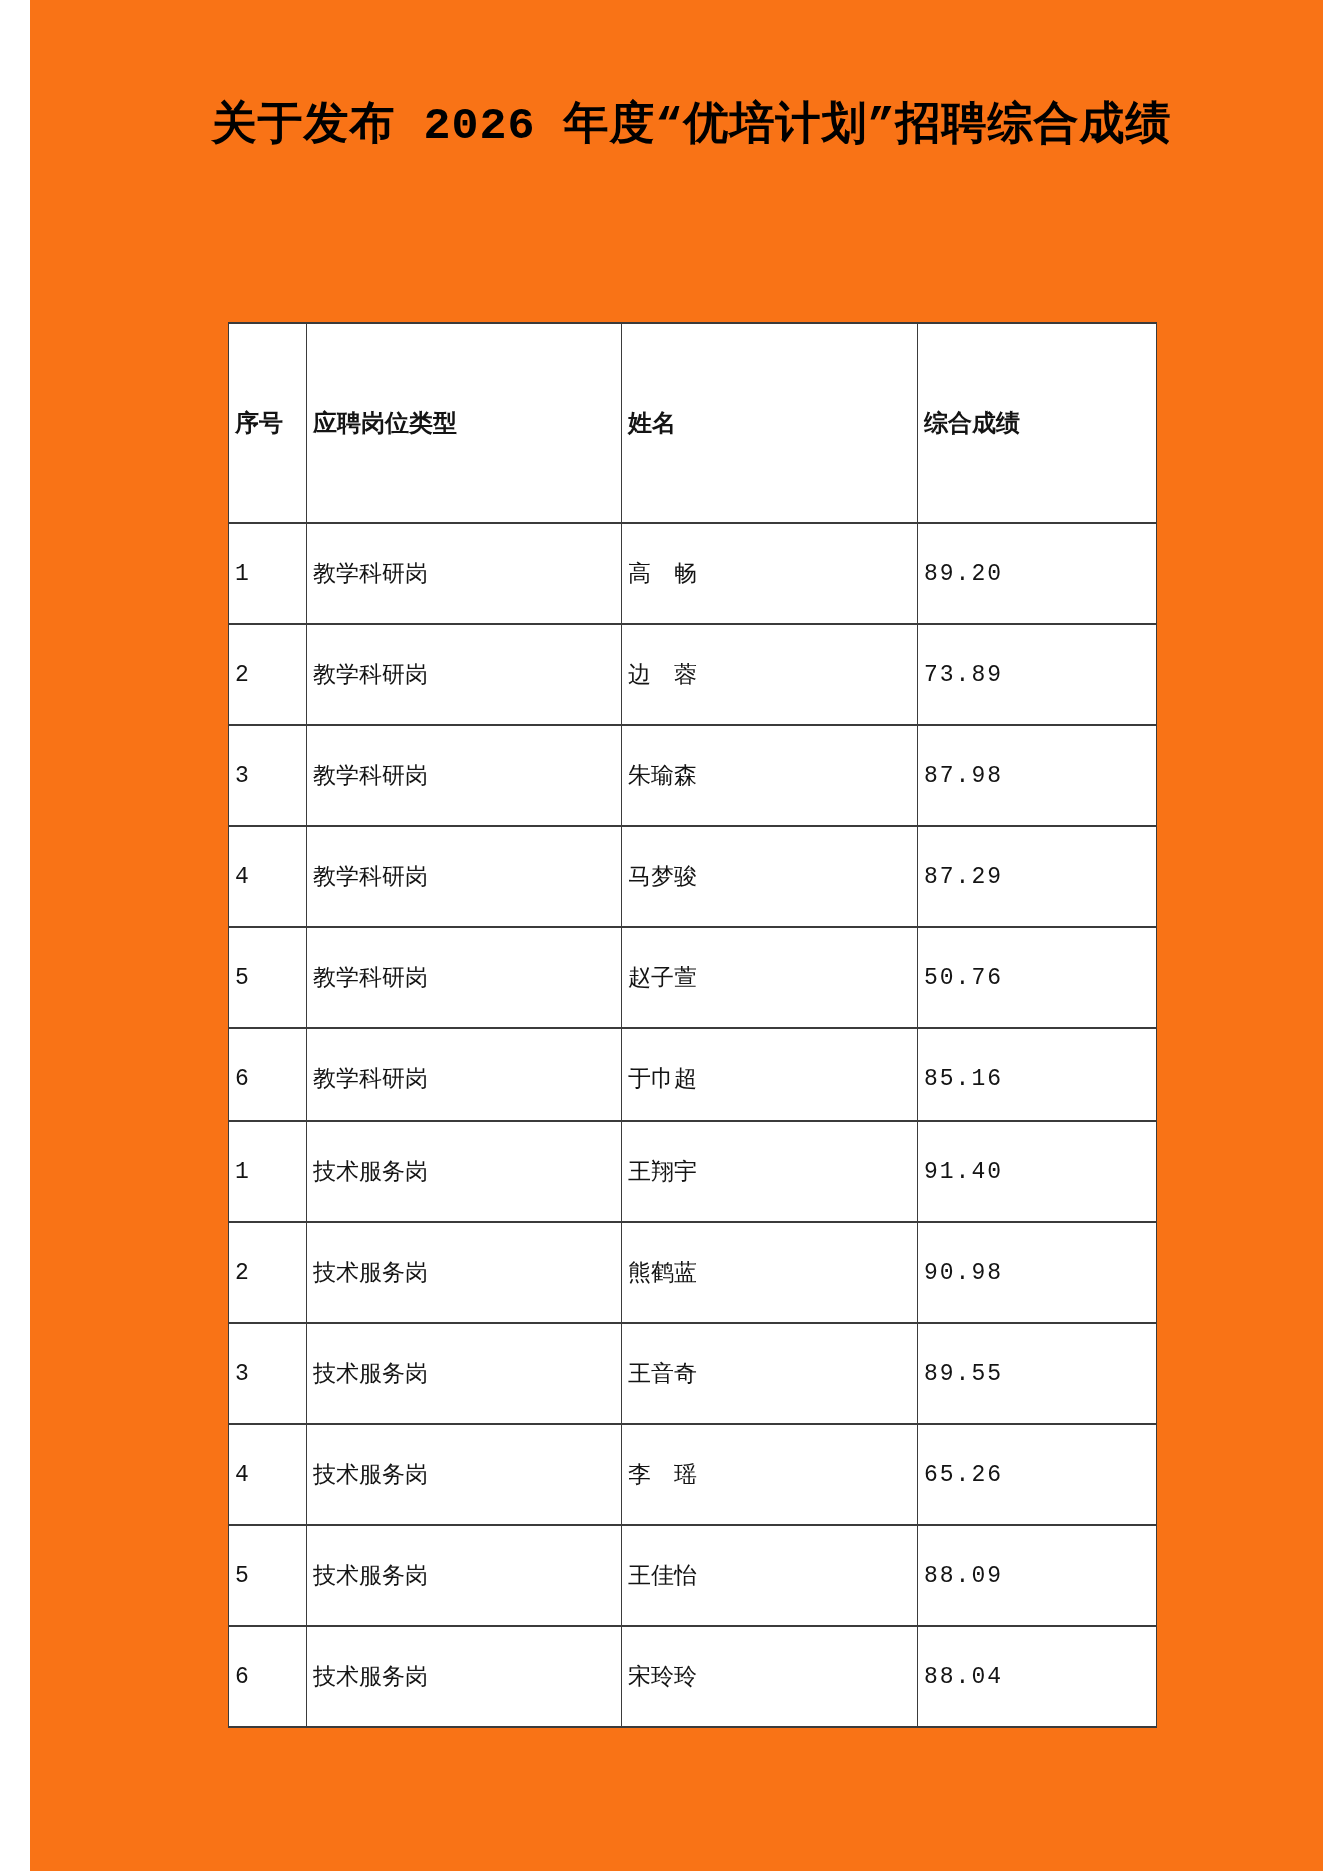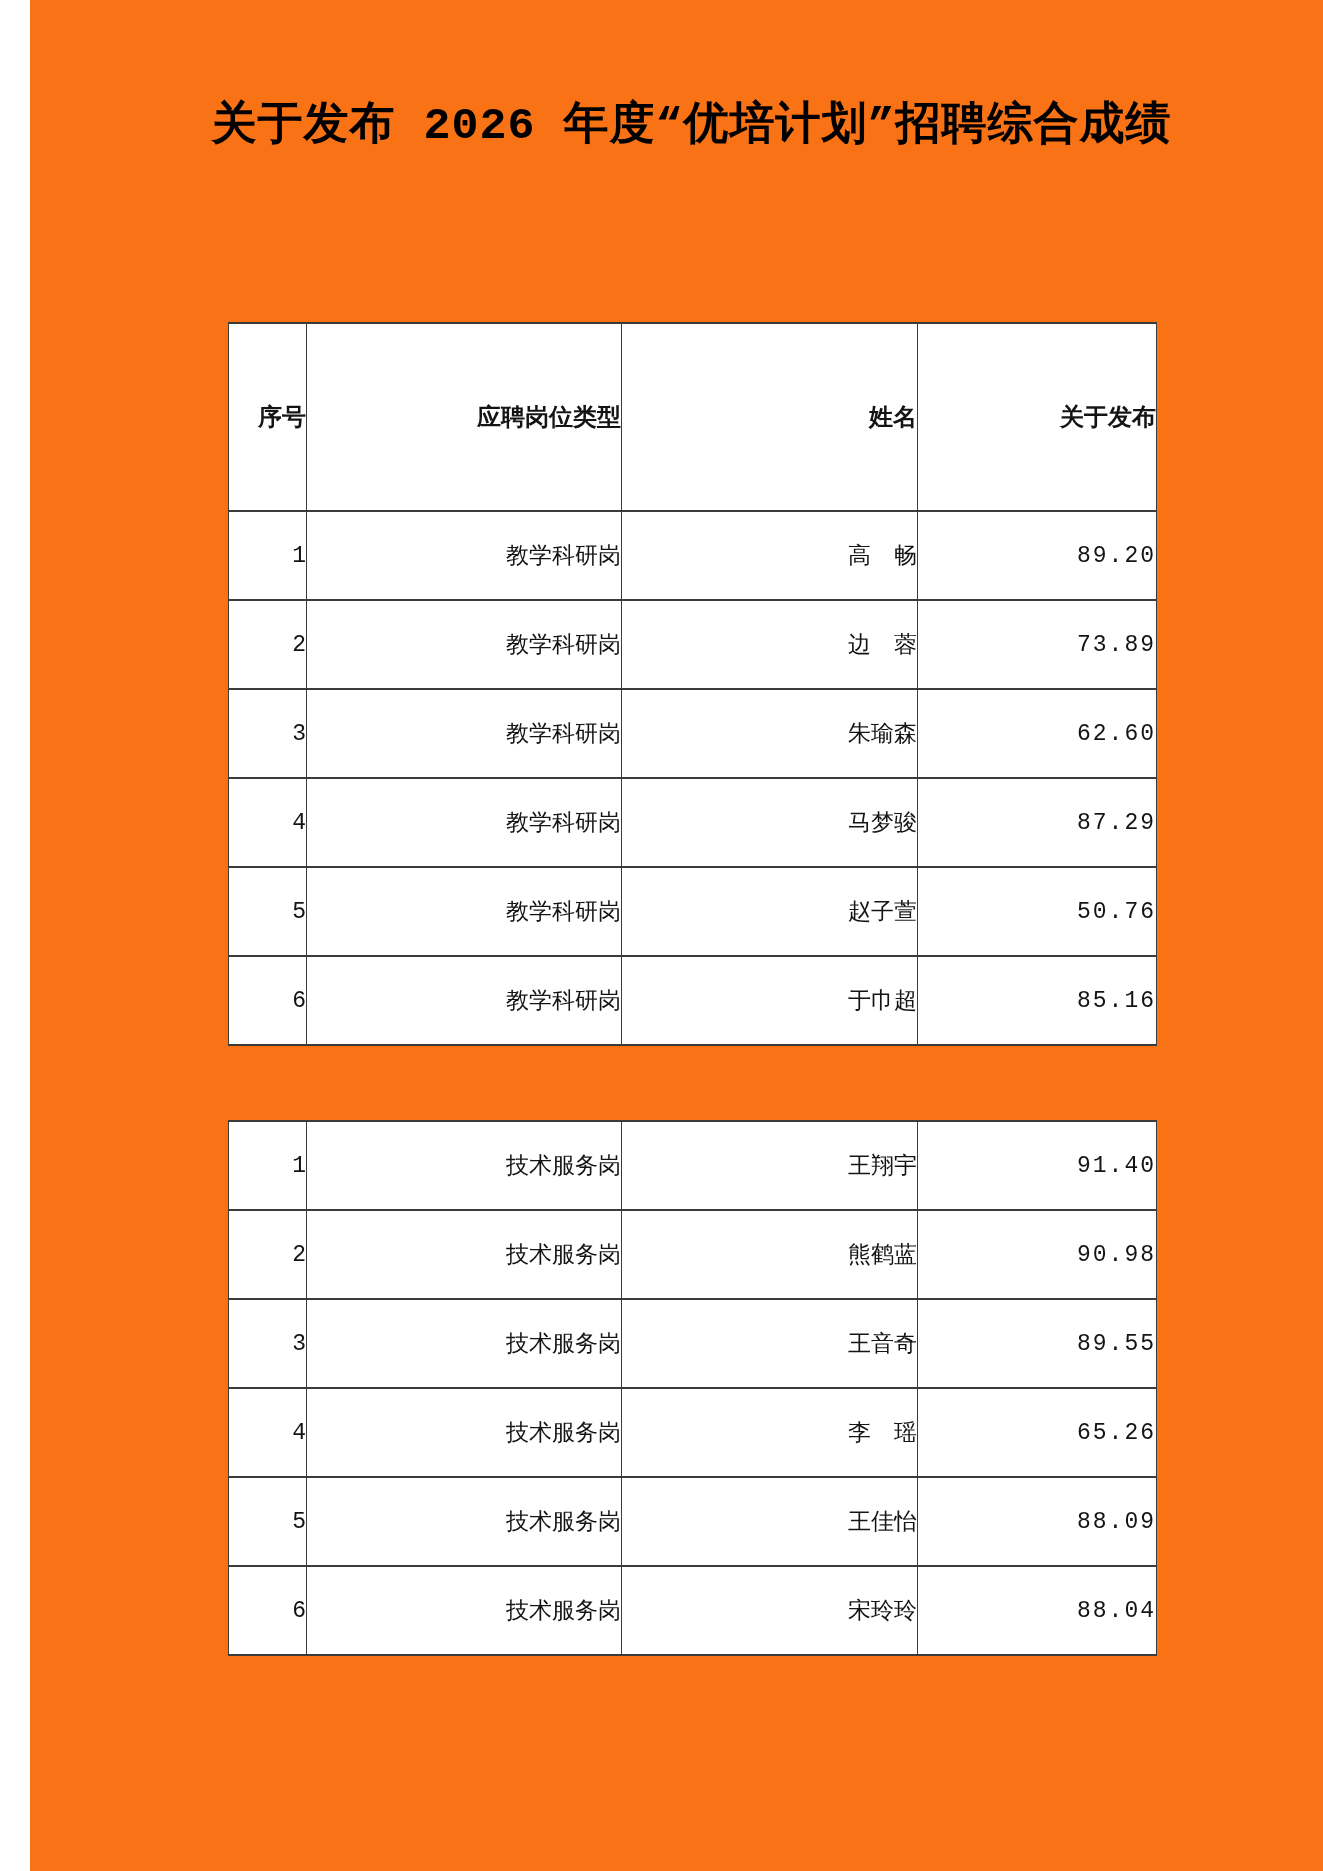--- a/index.html
+++ b/index.html
@@ -38,24 +38,24 @@
   }
   table.score-table col.c1 { width: 78px; }
   table.score-table col.c2 { width: 315px; }
   table.score-table col.c3 { width: 296px; }
   table.score-table col.c4 { width: 239px; }
   table.score-table td {
     border-left: 1px solid #3b3b3b;
     border-right: 1px solid #3b3b3b;
     border-top: 2px solid #3b3b3b;
     border-bottom: 2px solid #3b3b3b;
-    text-align: right;
+    text-align: left;
     vertical-align: middle;
     font-size: 23px;
-    padding: 0;
+    padding: 6px;
     background: #ffffff;
   }
   tr.hdr td {
     height: 186px;
     font-weight: bold;
     font-size: 24px;
   }
   tr.r td {
     height: 87px;
   }
@@ -79,39 +79,39 @@
         <col class="c1">
         <col class="c2">
         <col class="c3">
         <col class="c4">
       </colgroup>
     <tbody>
       <tr class="hdr">
         <td>序号</td>
         <td>应聘岗位类型</td>
         <td>姓名</td>
-        <td>关于发布</td>
+        <td>综合成绩</td>
       </tr>
       <tr class="r">
         <td>1</td>
         <td>教学科研岗</td>
         <td>高　畅</td>
         <td class="score">89.20</td>
       </tr>
       <tr class="r">
         <td>2</td>
         <td>教学科研岗</td>
         <td>边　蓉</td>
         <td class="score">73.89</td>
       </tr>
       <tr class="r">
         <td>3</td>
         <td>教学科研岗</td>
         <td>朱瑜森</td>
-        <td class="score">62.60</td>
+        <td class="score">87.98</td>
       </tr>
       <tr class="r">
         <td>4</td>
         <td>教学科研岗</td>
         <td>马梦骏</td>
         <td class="score">87.29</td>
       </tr>
       <tr class="r">
         <td>5</td>
         <td>教学科研岗</td>

